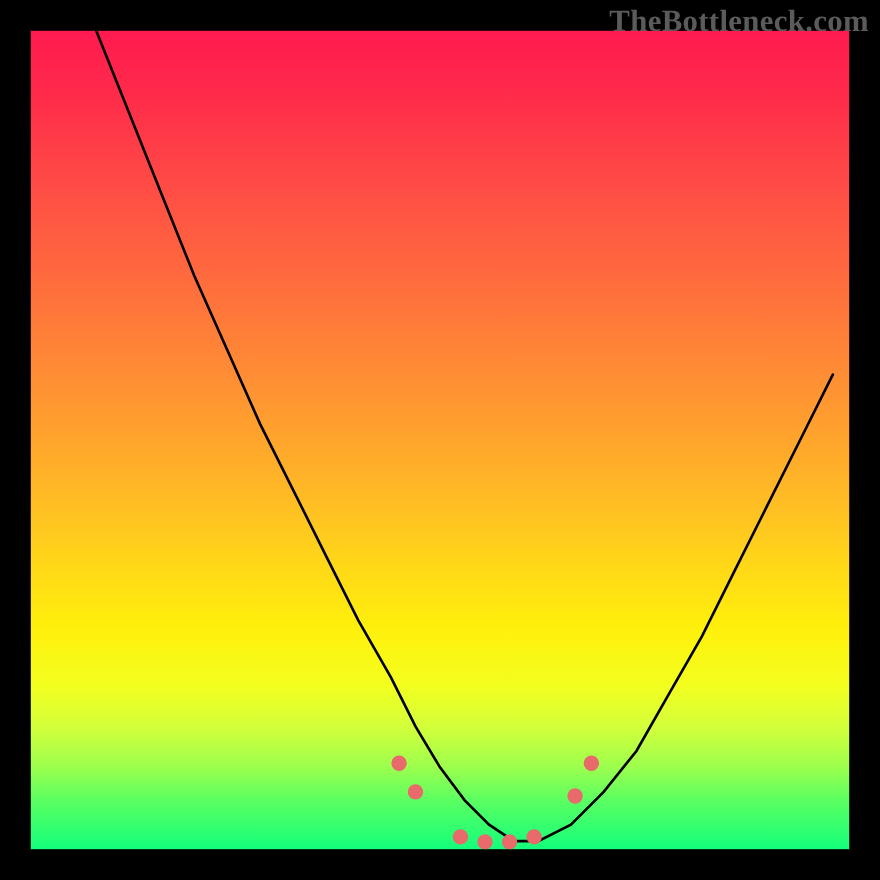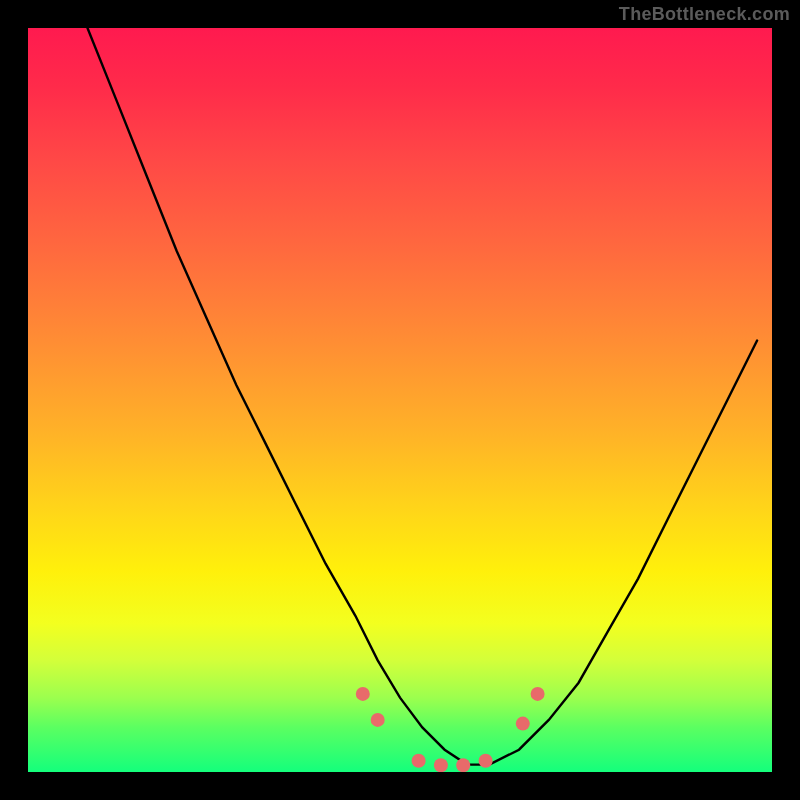--- a/index.html
+++ b/index.html
@@ -39,24 +39,24 @@
       #9cff4e 90%,
       #5bff61 94%,
       #14ff7c 100%
     );
   }
   .watermark {
     position: absolute;
     top: 4px;
     right: 10px;
     color: #5b5b5b;
-    font-size: 18px;
+    font-size: 28px;
     letter-spacing: 0.3px;
     font-weight: 600;
-    font-family: Liberation Sans, sans-serif;
+    font-family: Liberation Serif, serif;
   }
   svg.curve {
     position: absolute;
     left: 0;
     top: 0;
   }
 </style>
 </head>
 <body>
 

